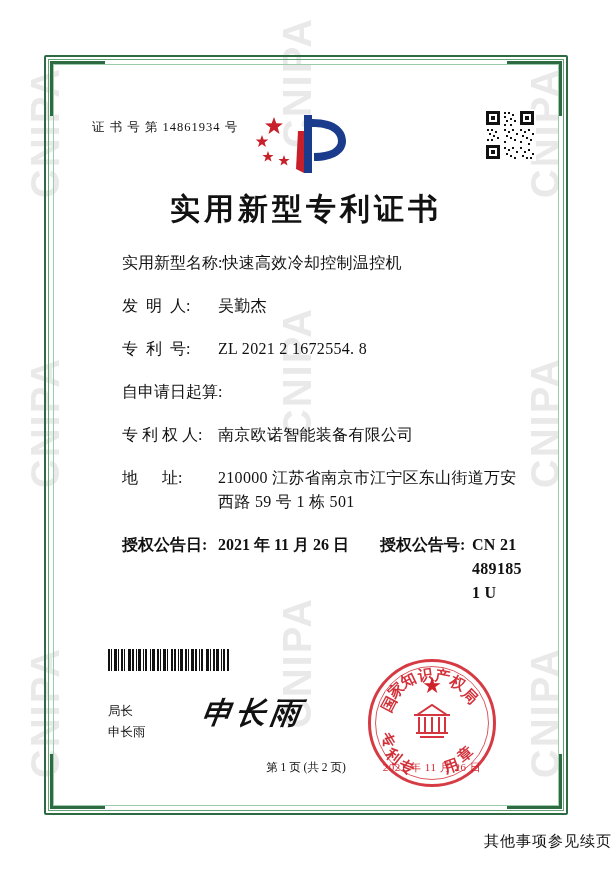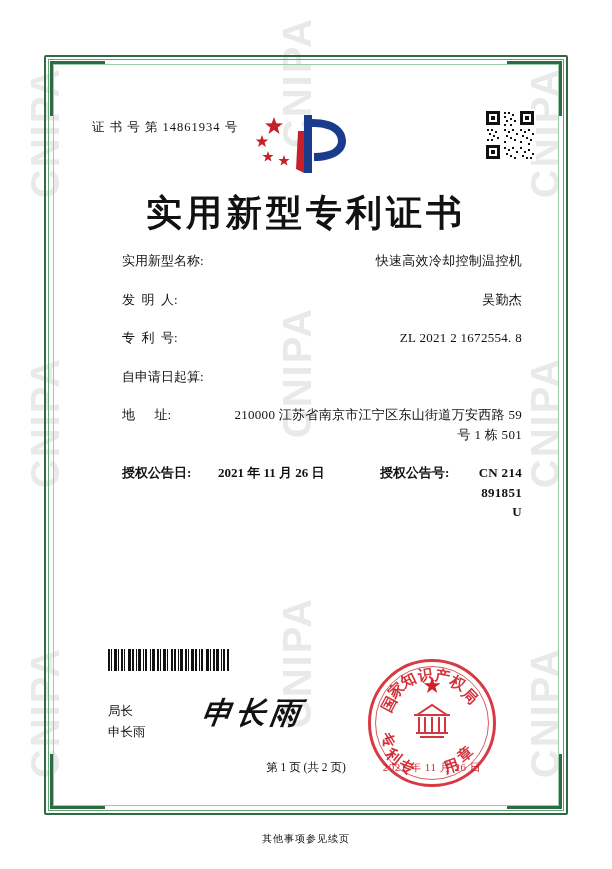--- a/index.html
+++ b/index.html
@@ -105,52 +105,51 @@
     height: 66px;
   }
 
   
   .title {
     position: absolute;
     left: 0;
     right: 0;
     top: 118px;
     text-align: center;
-    font-size: 36px;
+    font-size: 30px;
     font-weight: bold;
     letter-spacing: 4px;
     color: #111;
     font-family: "DejaVu Sans", sans-serif;
   }
 
   
   .fields {
     position: absolute;
     left: 58px;
     right: 26px;
     top: 180px;
   }
   .field {
     display: flex;
     align-items: flex-start;
     margin-bottom: 19px;
-    font-size: 13px;
+    font-size: 16px;
     color: #111;
     line-height: 1.5;
   }
   .f-label {
     flex: 0 0 96px;
     letter-spacing: 0px;
     white-space: pre;
   }
   .f-value {
     flex: 1 1 auto;
     letter-spacing: 0.3px;
     word-break: break-all;
-    text-align: right;
   }
   .field.dual { margin-bottom: 16px; font-weight: bold; }
   .f-label2 {
     flex: 0 0 92px;
     text-align: left;
     padding-left: 12px;
   }
   .f-value2 {
     flex: 0 0 150px;
   }
@@ -278,22 +277,22 @@
     bottom: 24px;
     text-align: center;
     font-size: 11.5px;
     color: #111;
   }
   .footnote {
     position: absolute;
     left: 0;
     right: 0;
     top: 832px;
-    text-align: center;
-    font-size: 10px;
+    text-align: right;
+    font-size: 15px;
     color: #111;
     letter-spacing: 1px;
     z-index: 3;
   }
 </style>
 </head>
 <body>
 
 <div class="watermark-layer">
   <div class="wm" style="left:-20px; top:110px; font-size:40px;">CNIPA</div>
@@ -411,20 +410,24 @@
         <div class="f-value">吴勤杰</div>
       </div>
       <div class="field">
         <div class="f-label">专  利  号:</div>
         <div class="f-value">ZL 2021 2 1672554. 8</div>
       </div>
       <div class="field">
         <div class="f-label">自申请日起算:</div>
       </div>
       <div class="field">
+        <div class="f-label">专 利 权 人:</div>
+        <div class="f-value">南京欧诺智能装备有限公司</div>
+      </div>
+      <div class="field">
         <div class="f-label">地      址:</div>
         <div class="f-value">210000  江苏省南京市江宁区东山街道万安西路 59 号 1 栋 501</div>
       </div>
       <div class="field dual">
         <div class="f-label">授权公告日:</div>
         <div class="f-value2">2021 年 11 月 26 日</div>
         <div class="f-label2">授权公告号:</div>
         <div class="f-value">CN 214891851 U</div>
       </div>
     </div>

